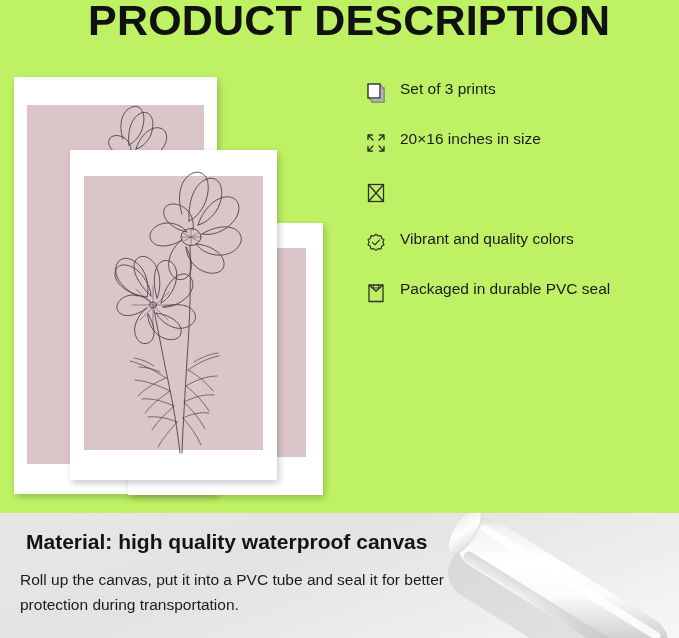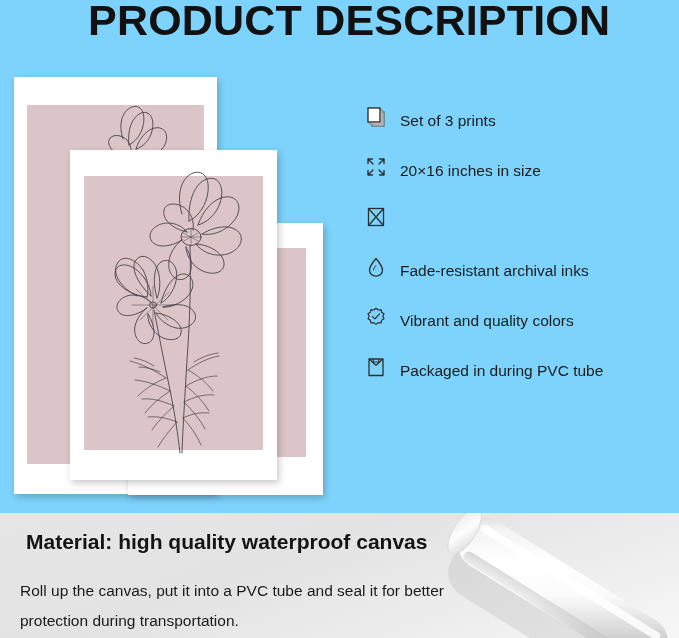--- a/index.html
+++ b/index.html
@@ -9,21 +9,21 @@
     height: 638px;
     background: #ffffff;
     font-family: "Liberation Sans", sans-serif;
     overflow: hidden;
   }
 
   #page {
     position: relative;
     width: 679px;
     height: 616px;
-    background: #7dd3fc;
+    background: #bef264;
   }
 
   
   .page-title {
     position: absolute;
     left: 88px;
     top: -4px;
     font-size: 43px;
     font-weight: bold;
     letter-spacing: 0.2px;
@@ -100,21 +100,21 @@
     position: absolute;
     left: 364px;
     top: 80px;
     width: 312px;
   }
 
   .feature-row {
     position: relative;
     height: 50px;
     display: flex;
-    align-items: flex-end;
+    align-items: flex-start;
   }
 
   .feature-icon {
     width: 26px;
     min-width: 26px;
     height: 26px;
     display: flex;
     align-items: center;
     justify-content: flex-start;
     margin-right: 10px;
@@ -154,24 +154,23 @@
     white-space: nowrap;
     font-family: "Liberation Sans", sans-serif;
   }
 
   .material-body {
     position: absolute;
     left: 20px;
     top: 54px;
     width: 460px;
     font-size: 15.5px;
-    line-height: 30px;
+    line-height: 25px;
     color: #1b1b1b;
     font-family: "Liberation Sans", sans-serif;
-    margin-top: 9px;
   }
 
   .tube-wrap {
     position: absolute;
     right: 0;
     top: 0;
     width: 240px;
     height: 125px;
     pointer-events: none;
   }
@@ -309,49 +308,40 @@
     <div class="feature-row">
       <span class="feature-icon">
         <svg width="24" height="24" viewBox="0 0 24 24" fill="none" stroke="#2f2f2f" stroke-width="1.3">
           <rect x="4.5" y="3.5" width="15" height="17"></rect>
           <path d="M4.5 3.5 L19.5 20.5 M19.5 3.5 L4.5 20.5"></path>
         </svg>
       </span>
     </div>
 
 
-    <div class="feature-row">
-      <span class="feature-icon">
-        <svg width="24" height="24" viewBox="0 0 24 24" fill="none" stroke="#2f2f2f" stroke-width="1.3" stroke-linejoin="round">
-          <path d="M12 3.5 C12 3.5 5.5 11 5.5 15.2 C5.5 18.8 8.4 21.2 12 21.2 C15.6 21.2 18.5 18.8 18.5 15.2 C18.5 11 12 3.5 12 3.5 Z"></path>
-          <path d="M9.5 15.5 C9.5 13.7 11 11.6 12 10.3" stroke-width="1"></path>
-        </svg>
-      </span>
-      <span class="feature-label">Fade-resistant archival inks</span>
-    </div>
 
     <div class="feature-row">
       <span class="feature-icon">
         <svg width="24" height="24" viewBox="0 0 24 24" fill="none" stroke="#2f2f2f" stroke-width="1.2" stroke-linecap="round" stroke-linejoin="round">
           <path d="M12 3.2 L14.2 5 L17 4.6 L17.6 7.3 L20 8.8 L18.8 11.3 L20 13.8 L17.6 15.3 L17 18 L14.2 17.6 L12 19.4 L9.8 17.6 L7 18 L6.4 15.3 L4 13.8 L5.2 11.3 L4 8.8 L6.4 7.3 L7 4.6 L9.8 5 Z"></path>
           <path d="M8.4 11.4 L10.9 13.9 L15.6 8.9"></path>
         </svg>
       </span>
       <span class="feature-label">Vibrant and quality colors</span>
     </div>
 
     <div class="feature-row">
       <span class="feature-icon">
         <svg width="24" height="24" viewBox="0 0 24 24" fill="none" stroke="#2f2f2f" stroke-width="1.3" stroke-linejoin="round">
           <rect x="5" y="4" width="14" height="16.5"></rect>
           <path d="M5 4 L12 10.2 L19 4"></path>
           <path d="M9.2 4 L9.2 7 L14.8 7 L14.8 4" stroke-width="1.1"></path>
         </svg>
       </span>
-      <span class="feature-label">Packaged in during PVC tube</span>
+      <span class="feature-label">Packaged in durable PVC seal</span>
     </div>
   </div>
 
   <div class="material-panel">
 
     <div class="material-heading">Material: high quality waterproof canvas</div>
 
     <div class="material-body">Roll up the canvas, put it into a PVC tube and seal it for better protection during transportation.</div>
 
     <div class="tube-wrap">

